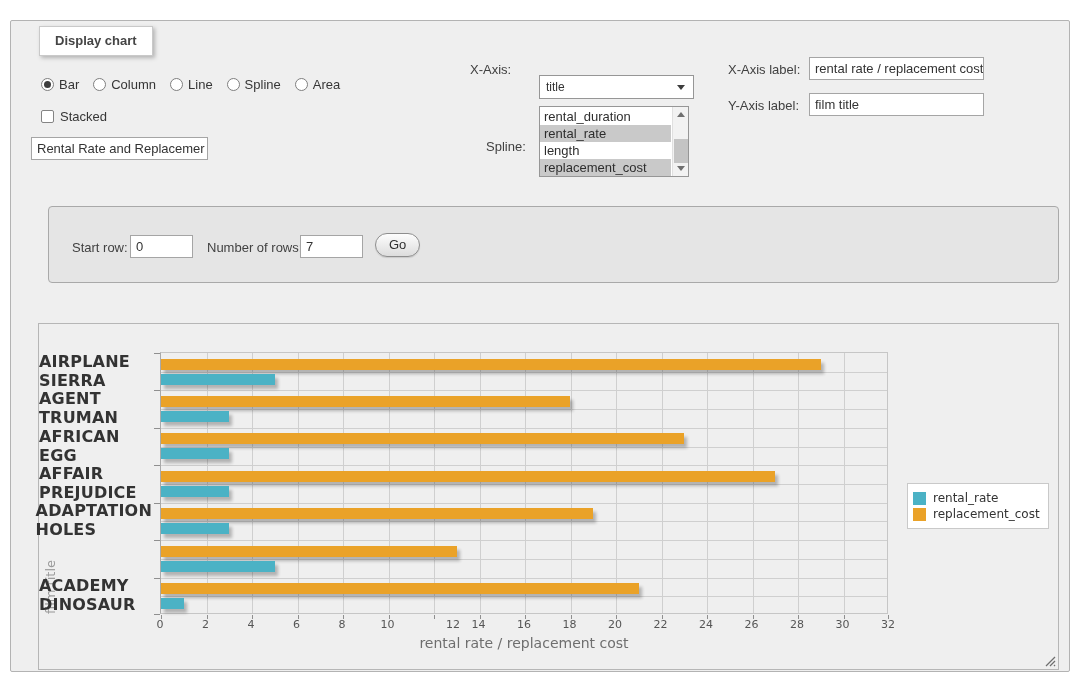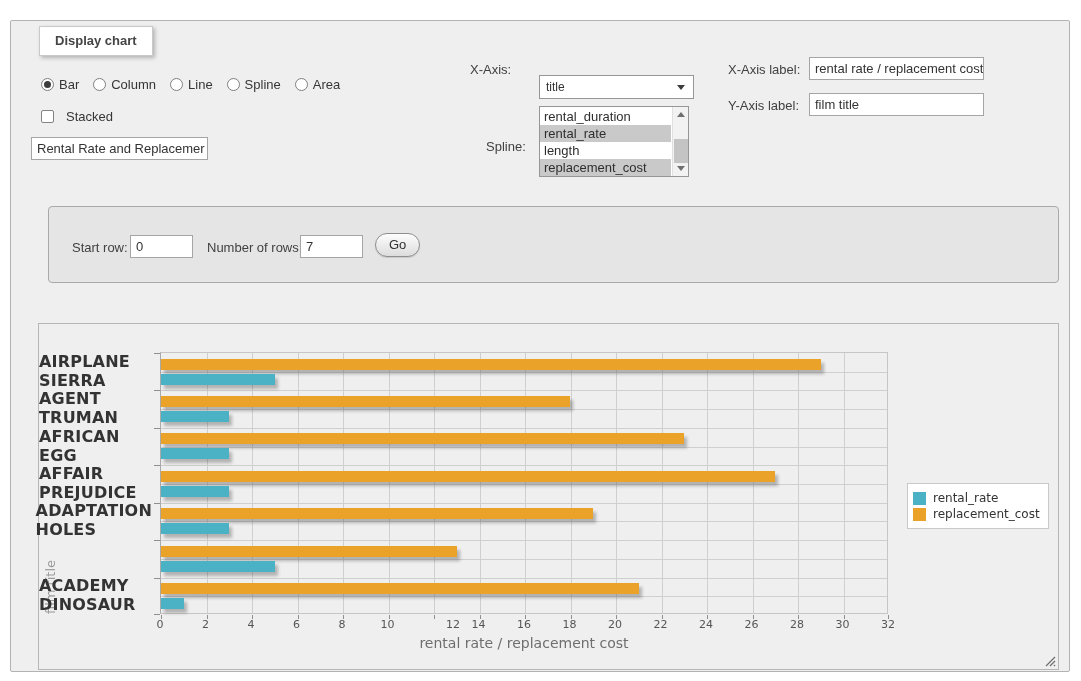--- a/index.html
+++ b/index.html
@@ -24,21 +24,21 @@
   .radio-group { position:absolute; left:30px; top:56px; display:flex; align-items:center; gap:14px; }
   .radio-opt { display:flex; align-items:center; gap:5px; font-size:13px; color:#363636; }
   .radio {
     width:13px; height:13px; border:1px solid #7f7f7f; border-radius:50%;
     background:#fff; display:inline-block; position:relative; flex:0 0 auto;
   }
   .radio.checked::after {
     content:""; position:absolute; left:2px; top:2px; width:7px; height:7px;
     border-radius:50%; background:#3d3d3d;
   }
-  .stacked-row { position:absolute; left:30px; top:88px; display:flex; align-items:center; gap:12px; font-size:13px; color:#363636; }
+  .stacked-row { position:absolute; left:30px; top:88px; display:flex; align-items:center; gap:6px; font-size:13px; color:#363636; }
   .checkbox { width:13px; height:13px; border:1px solid #848484; border-radius:2px; background:#fff; flex:0 0 auto; }
 
   
   .tinput {
     position:absolute; border:1px solid #a5a5a5; background:#fff; color:#333;
     font-family:"Liberation Sans", sans-serif; font-size:13px; padding:0 5px; height:23px;
     white-space:nowrap; overflow:hidden; line-height:21px;
   }
 
   

